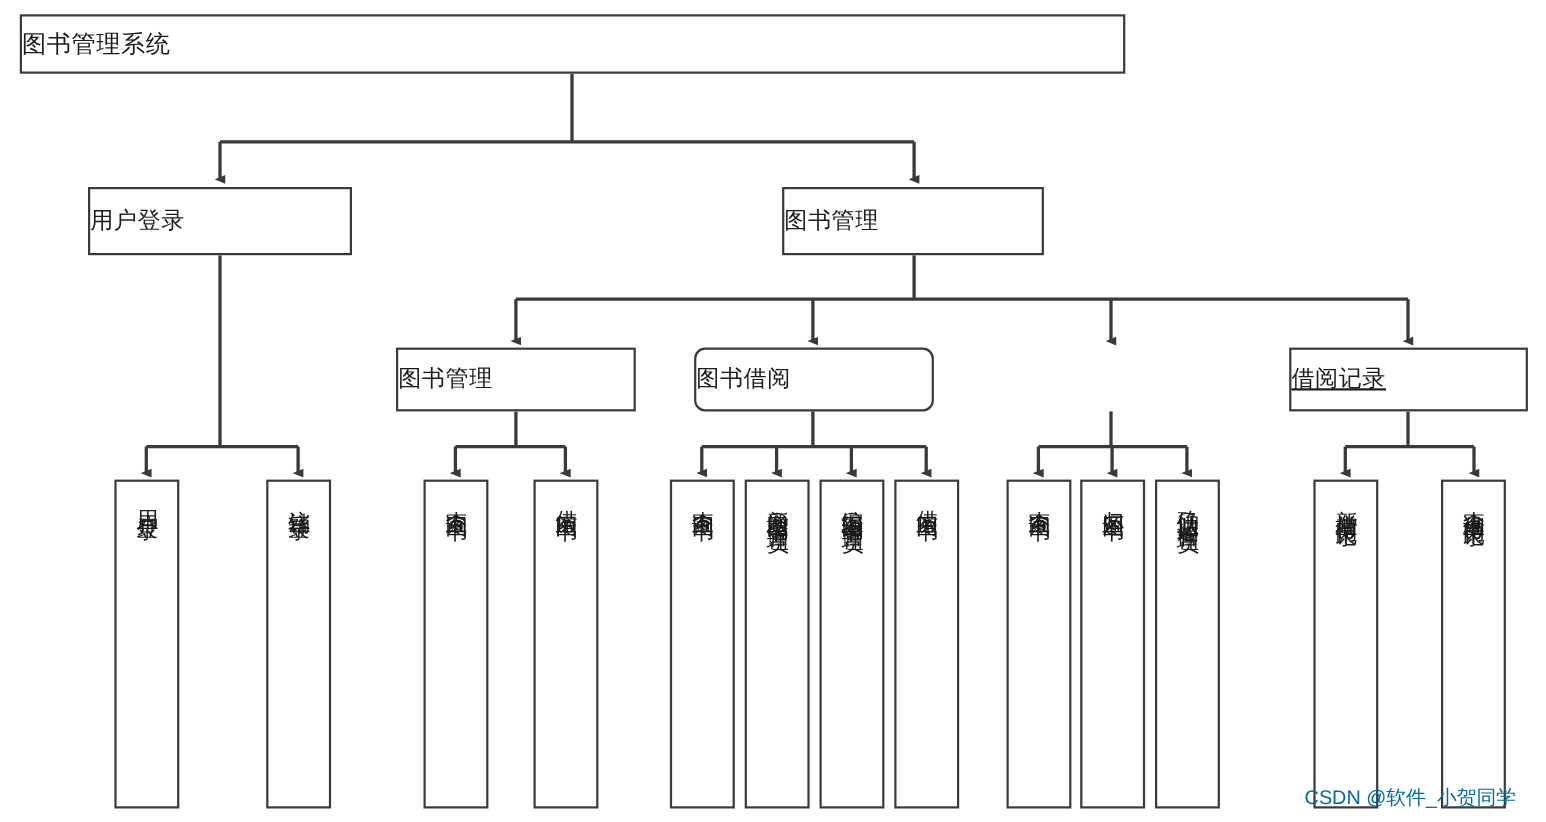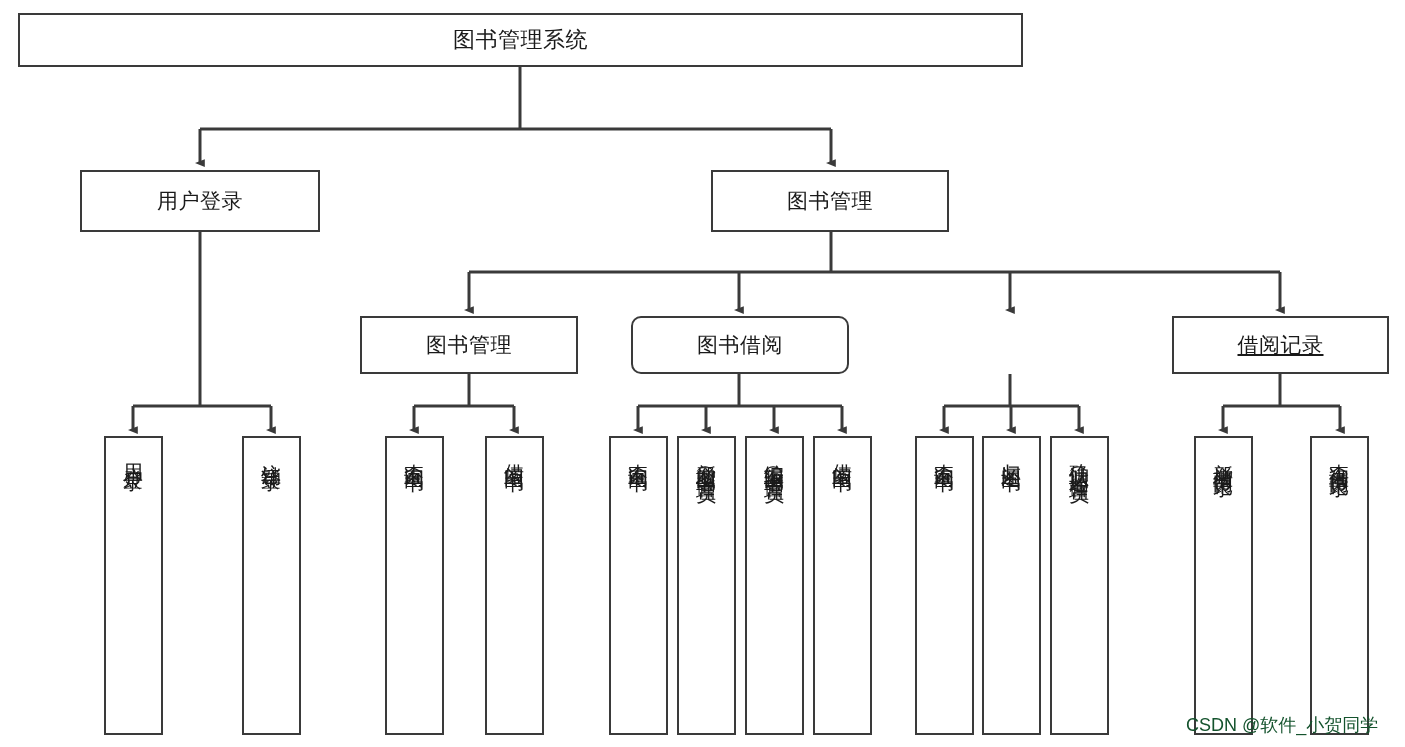--- a/index.html
+++ b/index.html
@@ -28,21 +28,20 @@
     width: 1405px;
     height: 747px;
   }
   .node {
     position: absolute;
     box-sizing: border-box;
     background: #ffffff;
     border: 2px solid #3a3a3a;
     display: flex;
     align-items: center;
-    justify-content: center;
     color: #1a1a1a;
   }
   .node-label {
     display: block;
     text-align: center;
     line-height: 1.18;
     white-space: nowrap;
   }
   
   .node.horiz .node-label {
@@ -65,21 +64,21 @@
     font-size: 20px;
     line-height: 1.0;
     letter-spacing: 3px;
     white-space: nowrap;
   }
   #watermark {
     position: absolute;
     left: 1186px;
     top: 713px;
     font-size: 18px;
-    color: #14532d;
+    color: #0369a1;
     white-space: nowrap;
     user-select: none;
     text-align: center;
   }
 </style>
 </head>
 <body>
 
 <div id="diagram-root">
 

